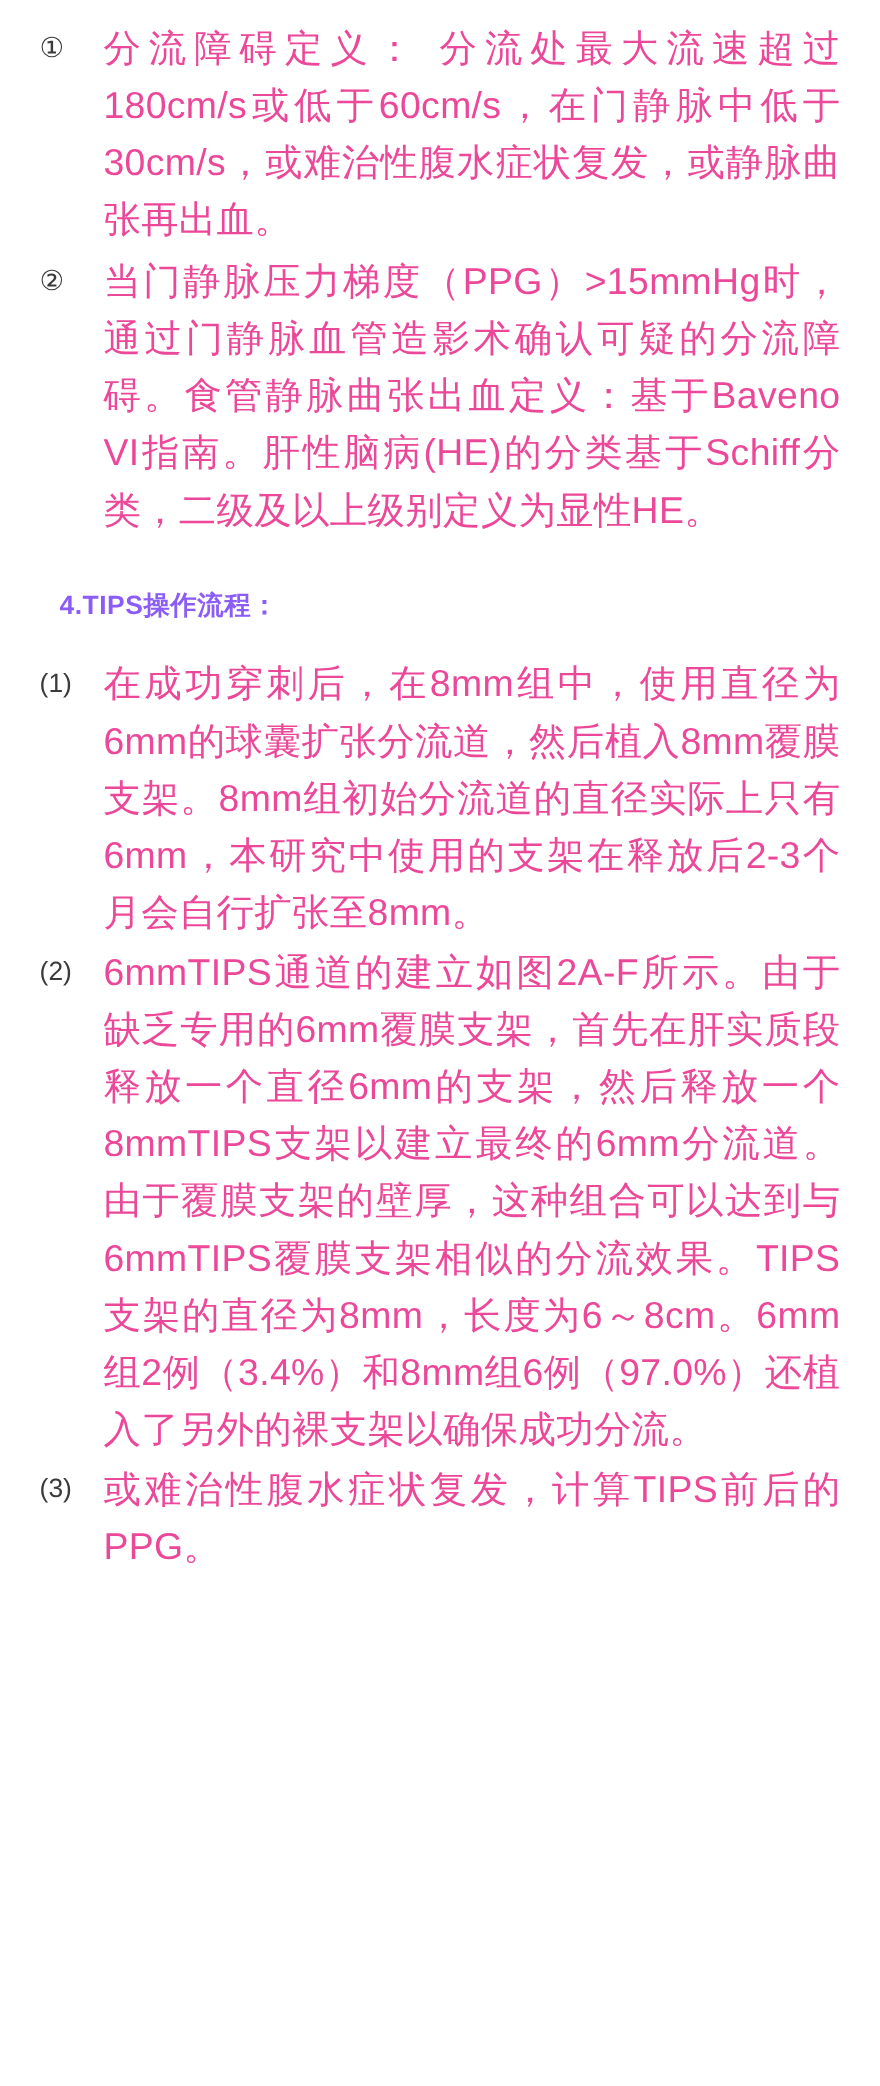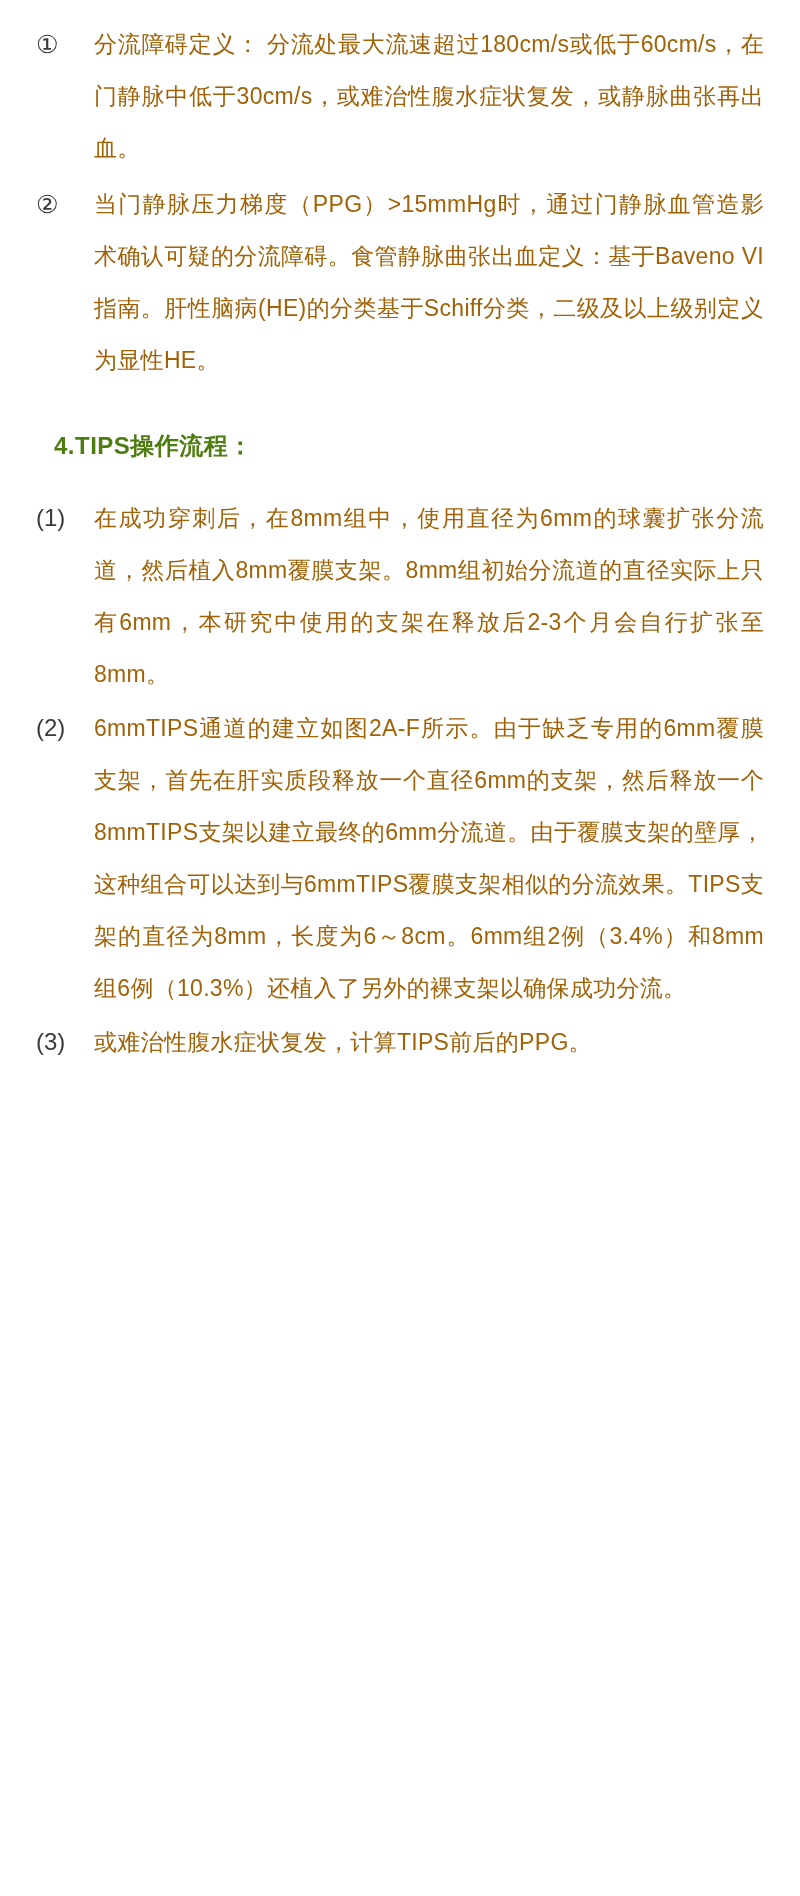--- a/index.html
+++ b/index.html
@@ -38,33 +38,33 @@
     line-height: 52px;
     color: #3a3a3a;
     letter-spacing: 0;
   }
   .marker.paren {
     font-size: 25px;
     color: #3a3a3a;
   }
   .body-text {
     flex: 1 1 auto;
-    font-size: 23px;
+    font-size: 34px;
     line-height: 52px;
-    color: #a16207;
+    color: #ec4899;
     text-align: justify;
     text-justify: inter-ideograph;
     letter-spacing: 0.3px;
     word-break: break-word;
   }
   .section-heading {
     margin: 44px 0 30px 18px;
     font-size: 24px;
     font-weight: bold;
-    color: #4d7c0f;
+    color: #8b5cf6;
     letter-spacing: 0.5px;
   }
   .group-2 .item {
     margin-bottom: 2px;
   }
   .group-2 .marker {
     width: 58px;
     font-size: 24px;
   }
 </style>
@@ -86,21 +86,21 @@
 
   <h2 class="section-heading">4.TIPS操作流程：</h2>
 
   <ul class="list group-2">
     <li class="item">
       <span class="marker paren">(1)</span>
       <span class="body-text">在成功穿刺后，在8mm组中，使用直径为6mm的球囊扩张分流道，然后植入8mm覆膜支架。8mm组初始分流道的直径实际上只有6mm，本研究中使用的支架在释放后2-3个月会自行扩张至8mm。</span>
     </li>
     <li class="item">
       <span class="marker paren">(2)</span>
-      <span class="body-text">6mmTIPS通道的建立如图2A-F所示。由于缺乏专用的6mm覆膜支架，首先在肝实质段释放一个直径6mm的支架，然后释放一个8mmTIPS支架以建立最终的6mm分流道。由于覆膜支架的壁厚，这种组合可以达到与6mmTIPS覆膜支架相似的分流效果。TIPS支架的直径为8mm，长度为6～8cm。6mm组2例（3.4%）和8mm组6例（10.3%）还植入了另外的裸支架以确保成功分流。</span>
+      <span class="body-text">6mmTIPS通道的建立如图2A-F所示。由于缺乏专用的6mm覆膜支架，首先在肝实质段释放一个直径6mm的支架，然后释放一个8mmTIPS支架以建立最终的6mm分流道。由于覆膜支架的壁厚，这种组合可以达到与6mmTIPS覆膜支架相似的分流效果。TIPS支架的直径为8mm，长度为6～8cm。6mm组2例（3.4%）和8mm组6例（97.0%）还植入了另外的裸支架以确保成功分流。</span>
     </li>
     <li class="item">
       <span class="marker paren">(3)</span>
       <span class="body-text">或难治性腹水症状复发，计算TIPS前后的PPG。</span>
     </li>
   </ul>
 
 </div>
 
 </body></html>

